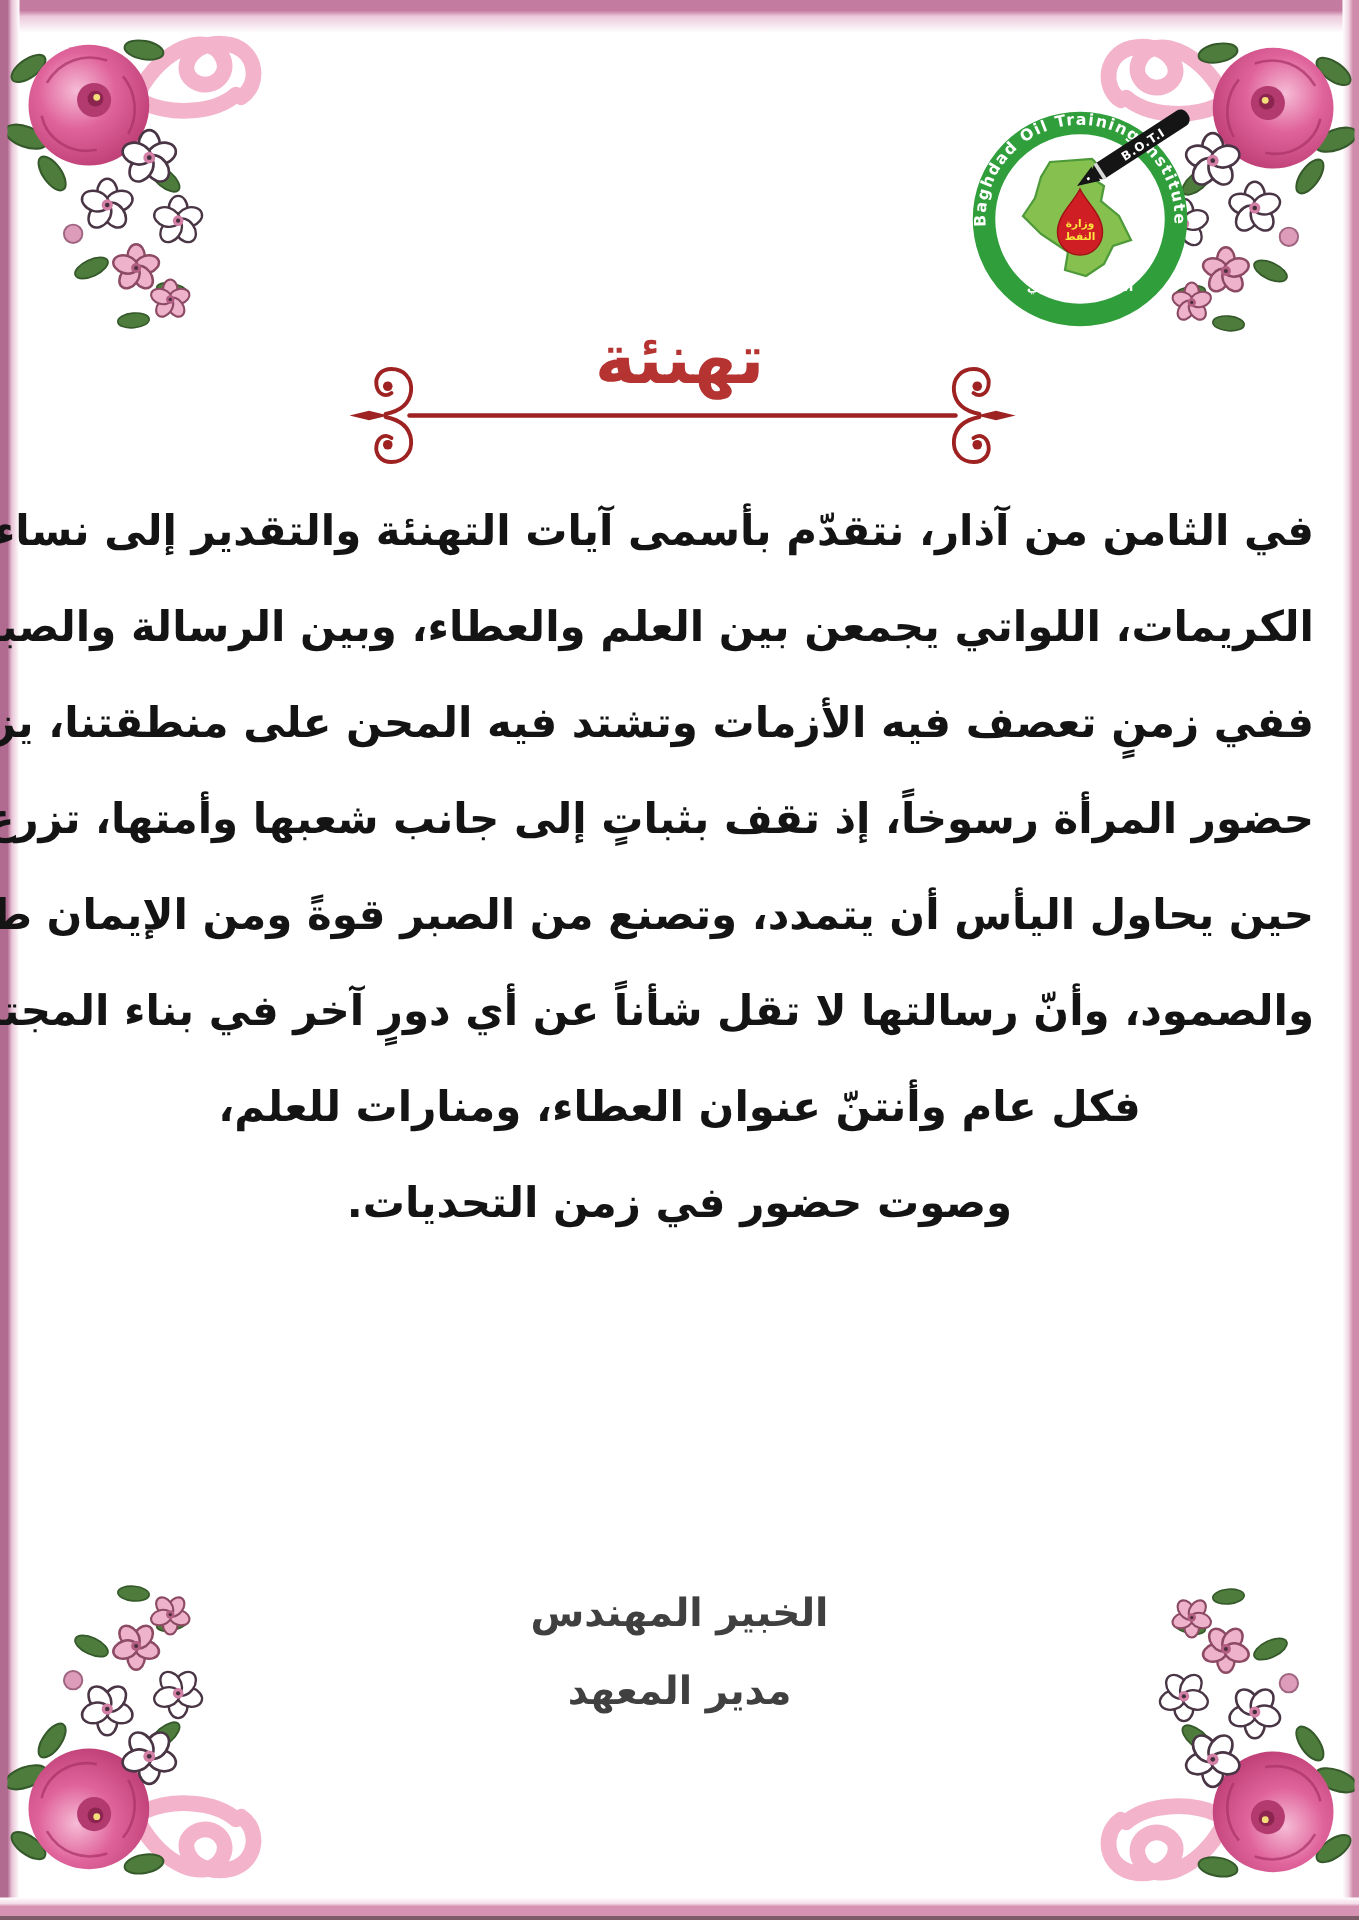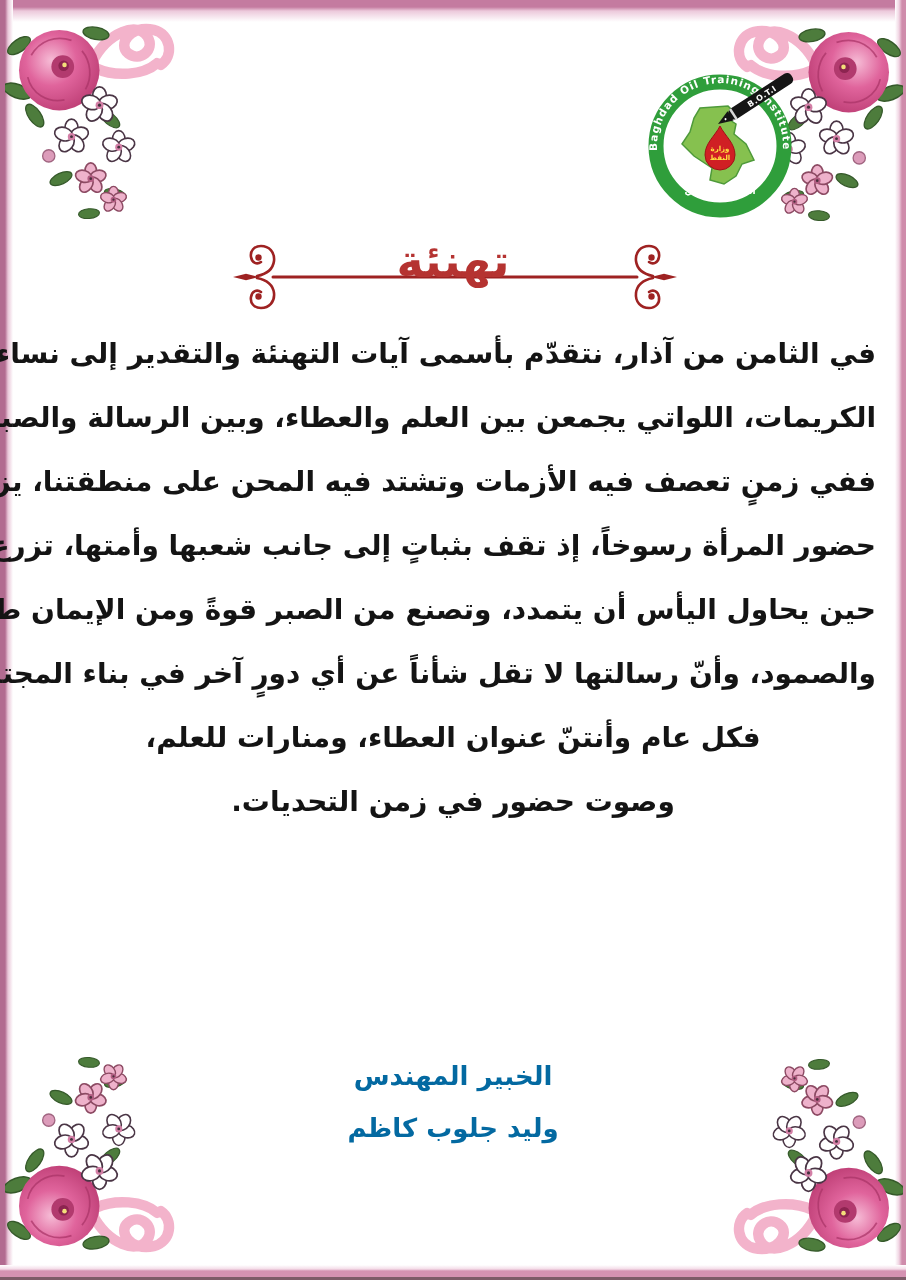--- a/index.html
+++ b/index.html
@@ -18,29 +18,29 @@
   
   .corner{position:absolute;width:175px;height:219px;z-index:2;}
   .corner.tl{left:5px;top:7px;}
   .corner.tr{right:3px;top:9px;transform:scaleX(-1);}
   .corner.bl{left:5px;bottom:11px;transform:scaleY(-1);}
   .corner.br{right:3px;bottom:9px;transform:scale(-1,-1);}
   
   .logo{position:absolute;left:616px;top:42px;width:208px;height:208px;z-index:3;}
   
   .title{position:absolute;left:0;top:216px;width:906px;text-align:center;direction:rtl;
-         font-size:46px;line-height:1;font-weight:bold;color:#b53331;z-index:4;margin-top:22px;}
+         font-size:46px;line-height:1;font-weight:bold;color:#b53331;z-index:4;}
   .divider{position:absolute;left:225px;top:244px;width:460px;height:66px;z-index:3;}
   
   .body-text{position:absolute;left:30px;top:322px;width:846px;text-align:center;direction:rtl;
          font-weight:bold;font-size:28px;line-height:64px;color:#141414;z-index:4;}
   .bline{white-space:nowrap;}
   
   .signature{position:absolute;left:0;top:1050px;width:906px;text-align:center;direction:rtl;
-         font-weight:bold;font-size:26px;line-height:52px;color:#0369a1;z-index:4;}
+         font-weight:bold;font-size:26px;line-height:52px;color:#404040;z-index:4;}
 </style>
 </head>
 <body>
 
 <div class="page">
 
   <svg width="0" height="0" style="position:absolute" aria-hidden="true">
     <defs>
       <radialGradient id="roseG" cx="40%" cy="38%" r="70%">
         <stop offset="0%" stop-color="#f6bcd6"></stop>
@@ -181,16 +181,16 @@
     <div class="bline">ففي زمنٍ تعصف فيه الأزمات وتشتد فيه المحن على منطقتنا، يزداد</div>
     <div class="bline">حضور المرأة رسوخاً، إذ تقف بثباتٍ إلى جانب شعبها وأمتها، تزرع الأمل</div>
     <div class="bline">حين يحاول اليأس أن يتمدد، وتصنع من الصبر قوةً ومن الإيمان طريقاً</div>
     <div class="bline">والصمود، وأنّ رسالتها لا تقل شأناً عن أي دورٍ آخر في بناء المجتمع</div>
     <div class="bline">فكل عام وأنتنّ عنوان العطاء، ومنارات للعلم،</div>
     <div class="bline">وصوت حضور في زمن التحديات.</div>
   </div>
 
   <div class="signature">
     <div>الخبير المهندس</div>
-    <div>وليد جلوب كاظم</div>
+    <div>مدير المعهد</div>
   </div>
 
 </div>
 
 </body></html>

